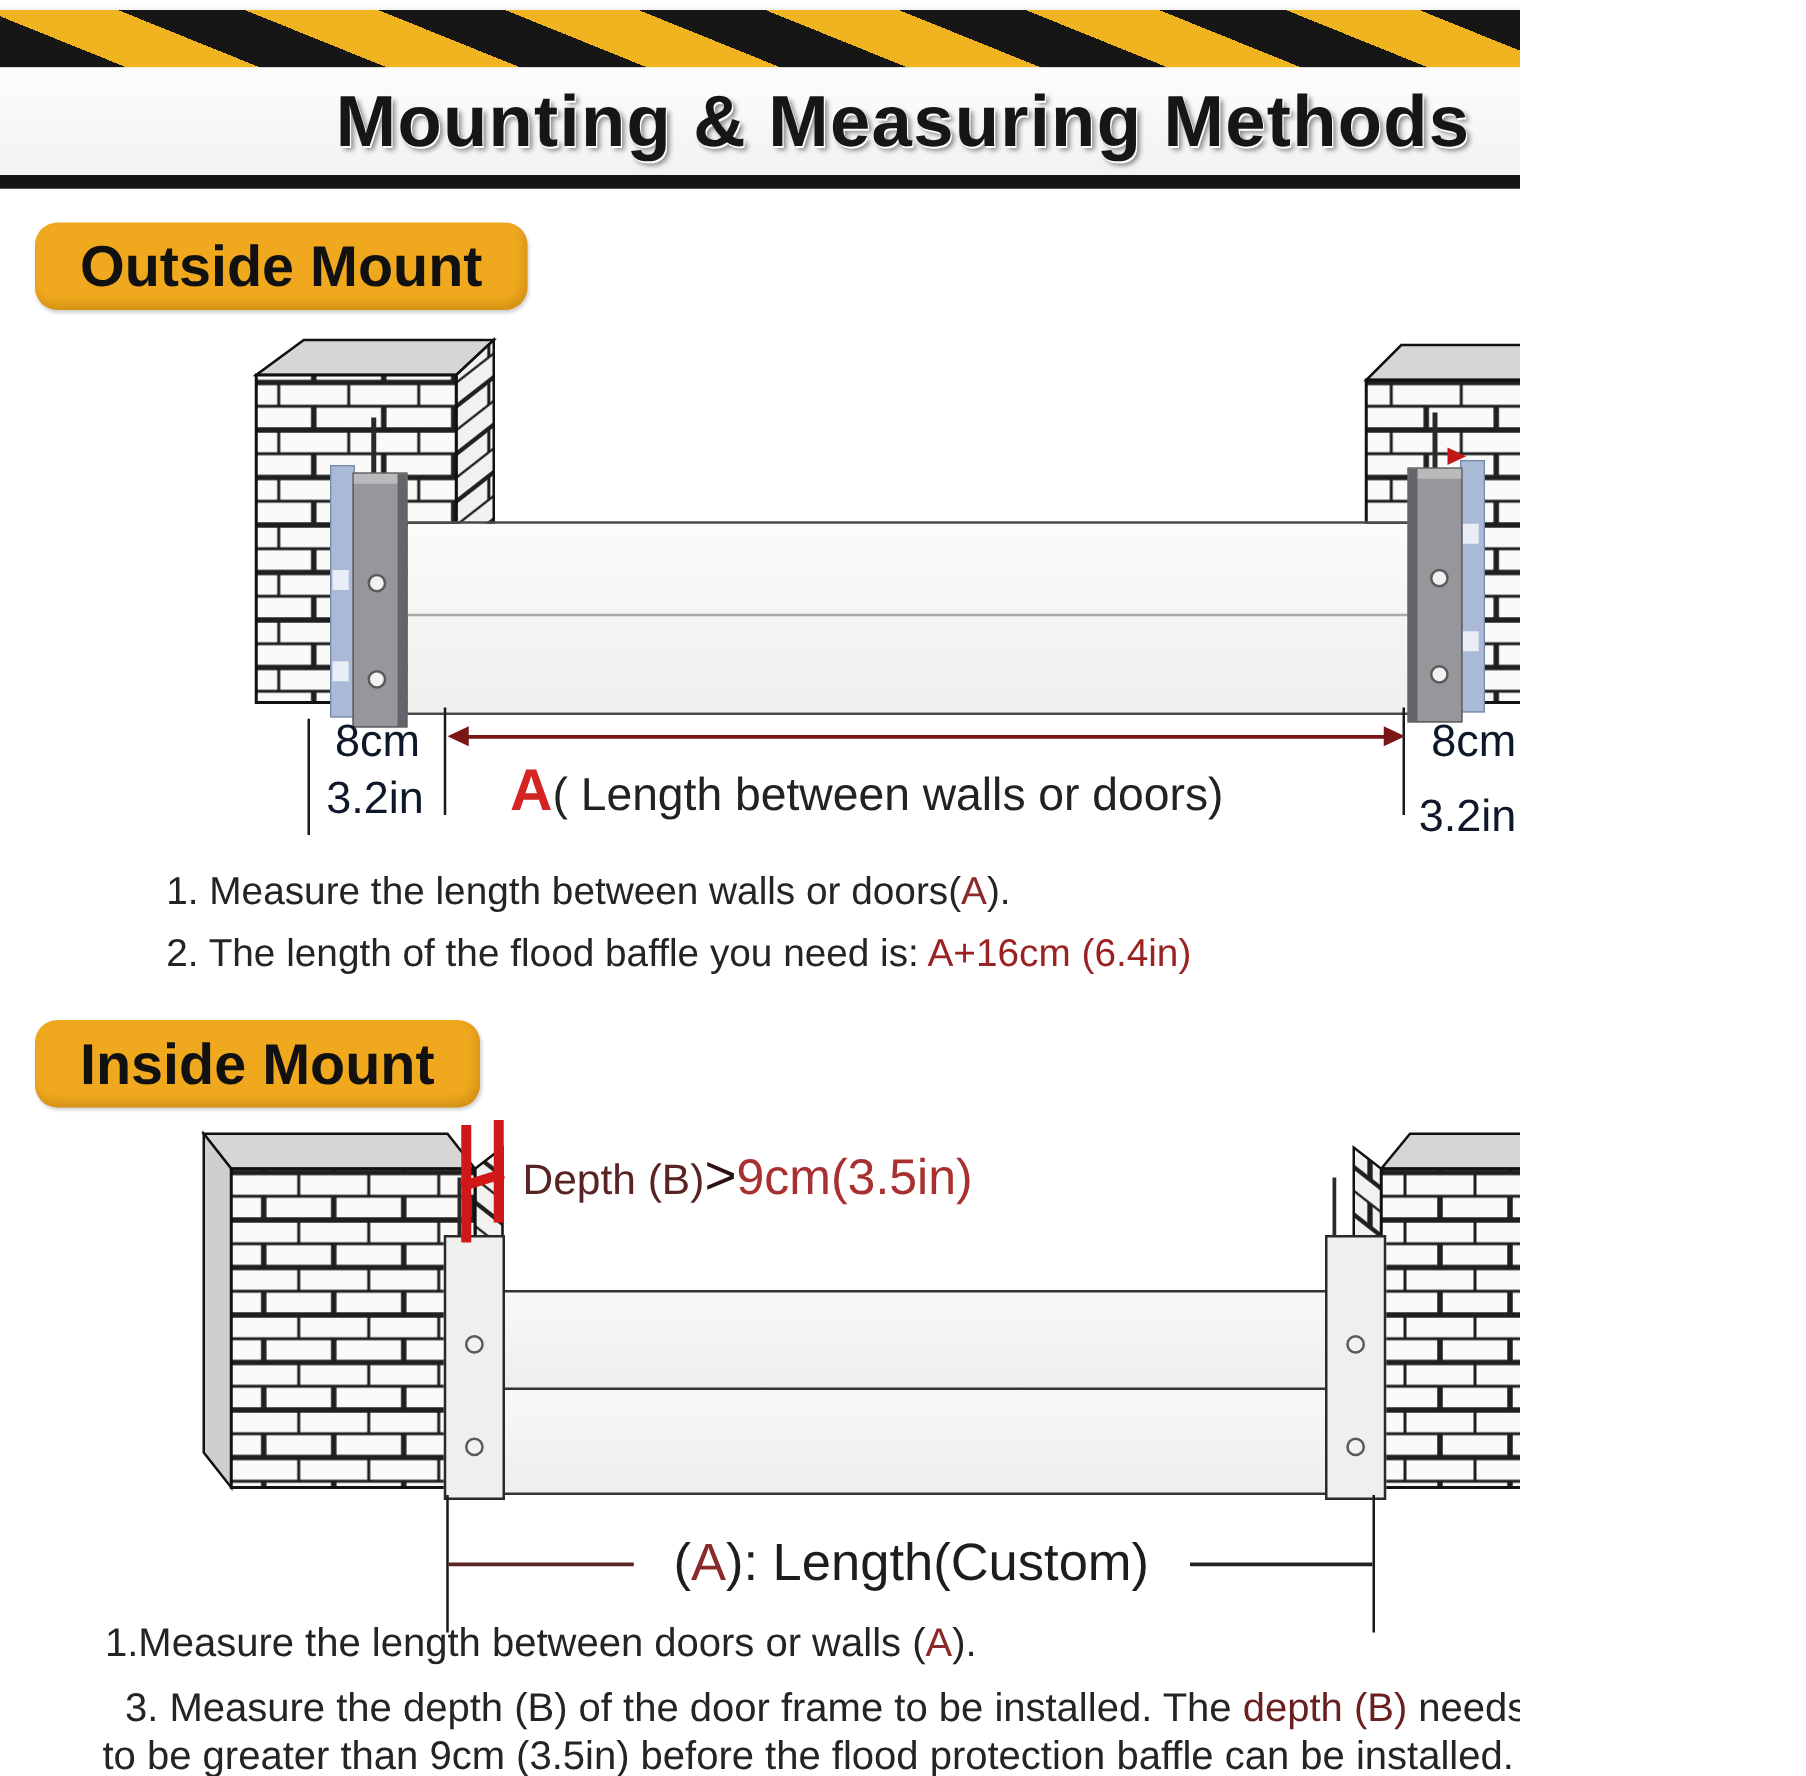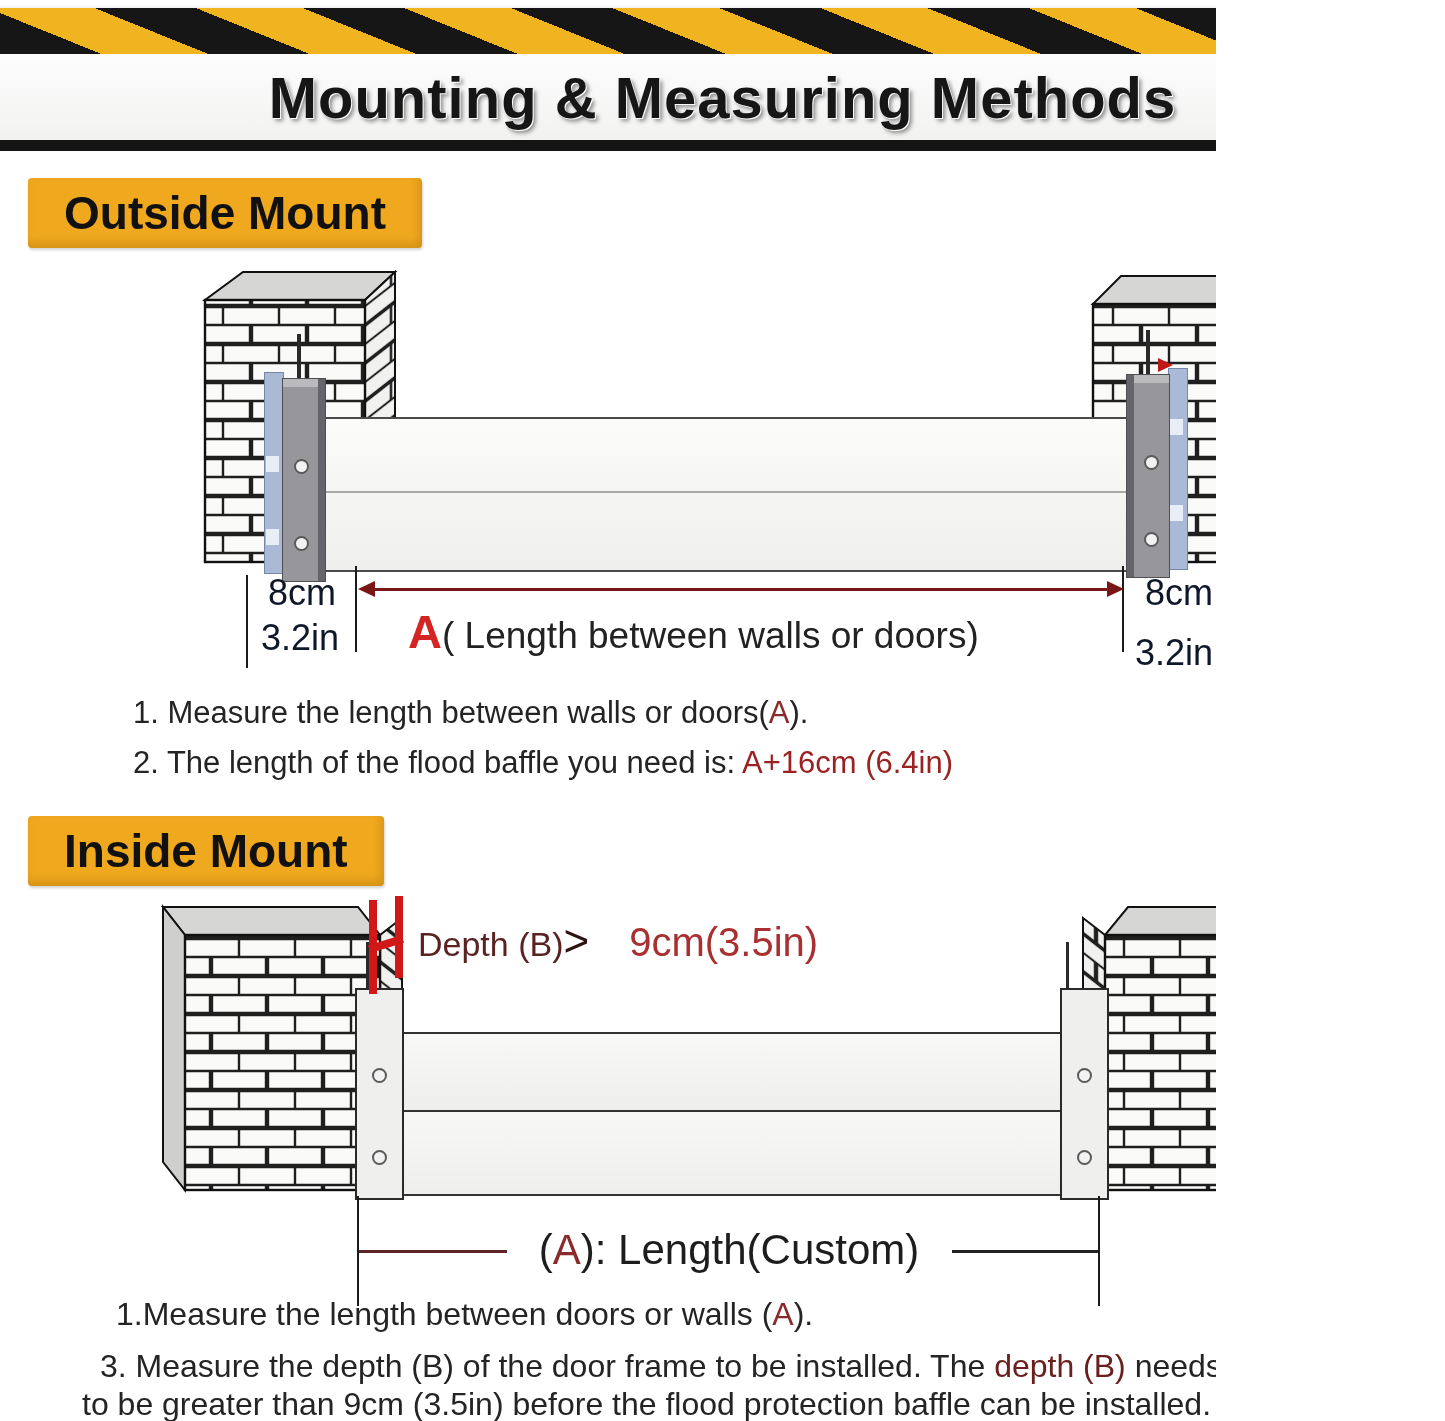--- a/index.html
+++ b/index.html
@@ -11,21 +11,21 @@
   .hazard{left:0;top:6px;width:1445px;height:46px;
     background:repeating-linear-gradient(22deg,#161616 0 38px,#EFB420 38px 78px);
     border-top:2px solid #f4f4f4;border-bottom:2px solid #e9e9e9;}
   .titleband{left:0;top:54px;width:1445px;height:86px;background:linear-gradient(#fdfdfd,#f2f2f1);
     display:flex;align-items:center;justify-content:center;}
   .pagetitle{font-size:58px;font-weight:bold;color:#161616;letter-spacing:1px;
     text-shadow:1px 1px 0 #ffffff, 3px 3px 4px rgba(0,0,0,.45);}
   .blackbar{left:0;top:140px;width:1445px;height:11px;background:#141414;}
 
   
-  .badge{background:#F0A91E;border-radius:4px;padding:8px 36px;font-size:46px;font-weight:bold;color:#111;
+  .badge{background:#F0A91E;border-radius:18px;padding:8px 36px;font-size:46px;font-weight:bold;color:#111;
     box-shadow:inset -3px -5px 8px rgba(140,85,0,.28), 1px 2px 3px rgba(0,0,0,.18);}
 
   
   .barrier{background:linear-gradient(#fbfbfa,#efefed);border:2px solid #4a4a4a;}
   .seam{position:absolute;left:0;width:100%;height:2px;background:#a8a8a6;}
   .bluestrip{background:#a9b9d6;border:1px solid #7487a8;}
   .notch{position:absolute;left:1px;width:13px;height:16px;background:#e8edf6;}
   .graychan{background:#97979b;border:1px solid #4f4f53;}
   .chanedge{position:absolute;top:0;width:7px;height:100%;background:#64646a;}
   .chancap{position:absolute;left:0;top:0;width:100%;height:8px;background:#bababd;}
@@ -41,21 +41,21 @@
   .dimtxt{font-size:36px;color:#0f172a;text-align:center;}
   .steps{font-size:31px;color:#242424;white-space:nowrap;}
   .steps .red{color:#9b2222;}
   .steps .reda{color:#8b2a2a;}
   .spanlabel{display:flex;align-items:baseline;white-space:nowrap;}
   .spanlabel .bigA{font-size:47px;font-weight:bold;color:#d42424;}
   .spanlabel .rest{font-size:37px;color:#222;}
   .depthlabel{display:flex;align-items:baseline;white-space:nowrap;}
   .depthlabel .d1{font-size:34px;color:#5a2323;}
   .depthlabel .gt{font-size:44px;color:#2e1212;}
-  .depthlabel .d2{font-size:40px;color:#a93030;margin-left:40px;}
+  .depthlabel .d2{font-size:40px;color:#a93030;}
   .lenlabel{font-size:42px;color:#1d1d1d;white-space:nowrap;}
   .lenlabel .reda{color:#8b2a2a;}
   .instep{font-size:32px;color:#242424;white-space:nowrap;}
 </style>
 </head>
 <body>
 
 <div id="page">
 
   <svg width="0" height="0" style="position:absolute">
@@ -200,21 +200,21 @@
   </div>
 
   <div class="abs tick" style="left:357px;top:1196px;height:110px;"></div>
   <div class="abs tick" style="left:1098px;top:1196px;height:110px;"></div>
   <div class="abs" style="left:359px;top:1250px;width:148px;height:3px;background:#5c2424;"></div>
   <div class="abs" style="left:952px;top:1250px;width:146px;height:3px;background:#222;"></div>
   <div class="abs lenlabel" style="left:729px;top:1226px;transform:translateX(-50%);">
     <span>(</span><span class="reda">A</span><span>): Length(Custom)</span>
   </div>
 
-  <div class="abs instep" style="left:116px;top:1296px;">
+  <div class="abs instep" style="left:84px;top:1296px;">
     <span>1.Measure the length between doors or walls (</span><span class="reda" style="color:#8b2a2a;">A</span><span>).</span>
   </div>
   <div class="abs instep" style="left:100px;top:1348px;">
     <span>3. Measure the depth (B) of the door frame to be installed. The </span><span style="color:#6b2020;">depth (B)</span><span> needs</span>
   </div>
   <div class="abs instep" style="left:82px;top:1386px;">
     <span>to be greater than 9cm (3.5in) before the flood protection baffle can be installed.</span>
   </div>
 
 </div>

